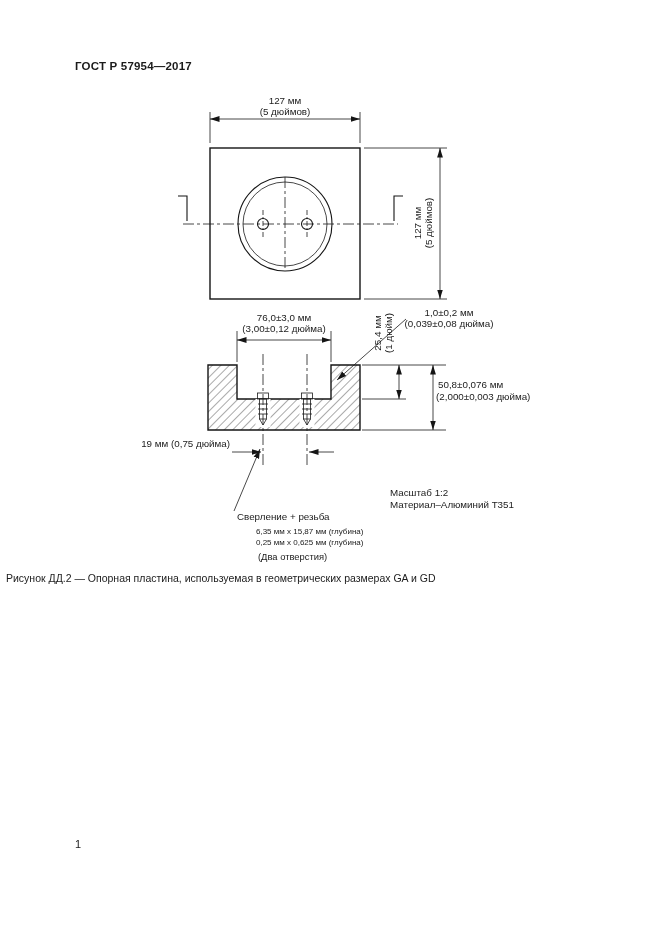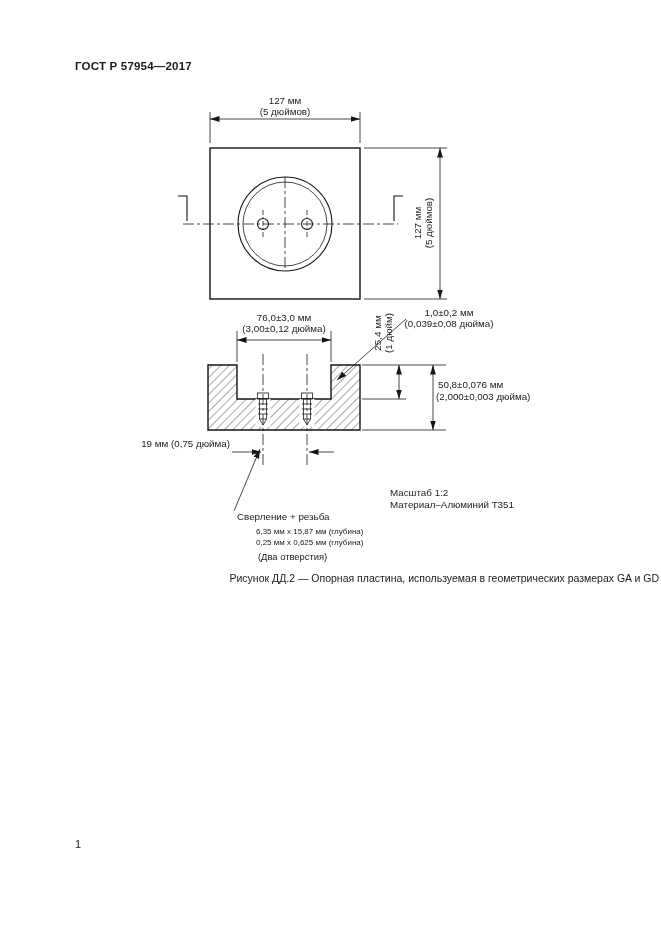--- a/index.html
+++ b/index.html
@@ -10,22 +10,22 @@
     font-family:"Liberation Sans", sans-serif;
     color:#1b1b1b;
     overflow:hidden;
     margin:0 auto;
   }
   .header{
     position:absolute;left:75px;top:60px;
     font-size:11.5px;font-weight:bold;letter-spacing:.2px;
   }
   .caption{
-    position:absolute;left:34px;top:572px;width:625px;
-    font-size:10.5px;text-align:right;
+    position:absolute;left:6px;top:572px;width:625px;
+    font-size:10.5px;text-align:left;
   }
   .page-number{
     position:absolute;left:75px;top:838px;
     font-size:11px;
   }
   svg.drawing{position:absolute;left:0;top:0;}
   svg text{font-family:"Liberation Sans", sans-serif;fill:#1b1b1b;}
   .t10{font-size:9.8px;}
   .t8{font-size:8px;}
   .t93{font-size:9.4px;}

